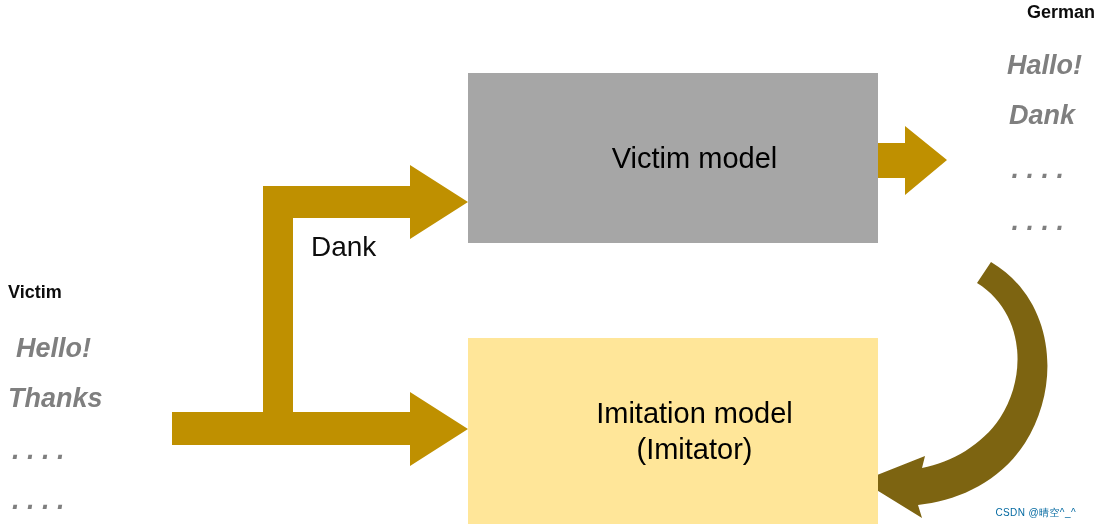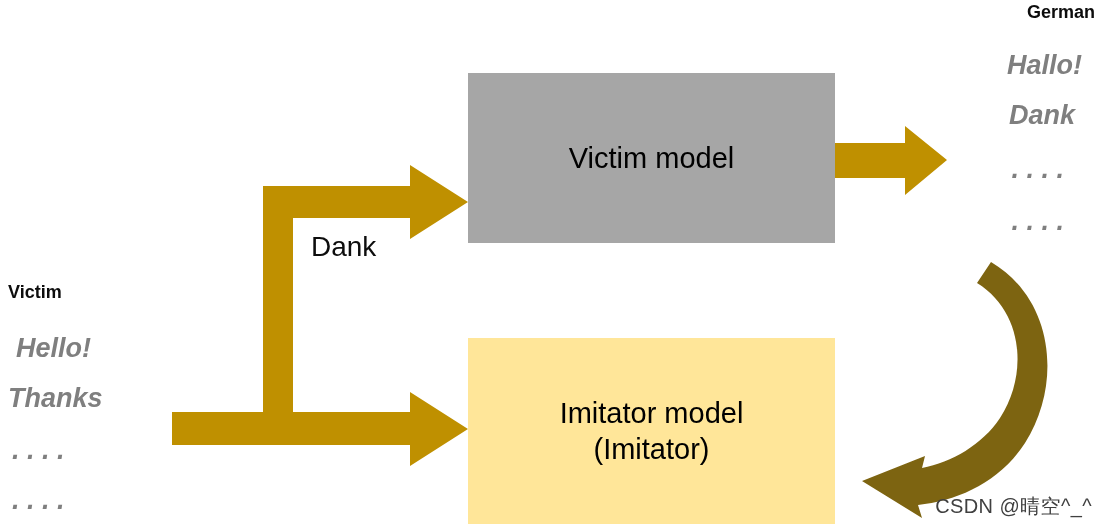--- a/index.html
+++ b/index.html
@@ -63,20 +63,21 @@
   
   .model-box {
     position: absolute;
     display: flex;
     align-items: center;
     justify-content: center;
     text-align: center;
     color: #000000;
     font-size: 29px;
     line-height: 1.25;
+    padding-left: 43px;
   }
   #victim-box {
     left: 468px;
     top: 73px;
     width: 367px;
     height: 170px;
     background: #a6a6a6;
   }
   #imitation-box {
     left: 468px;
@@ -103,24 +104,24 @@
     position: absolute;
     left: 0;
     top: 0;
     width: 1100px;
     height: 524px;
   }
 
   
   #watermark {
     position: absolute;
-    right: 8px;
+    right: 24px;
     bottom: 4px;
-    font-size: 20px;
-    color: #404040;
+    font-size: 10px;
+    color: #0369a1;
     white-space: nowrap;
     letter-spacing: 0.4px;
   }
 </style>
 </head>
 <body>
 
 <div id="canvas">
 
   <svg id="arrow-layer" viewBox="0 0 1100 524">
@@ -183,20 +184,20 @@
   <div class="lang-dots" id="german-dots-2">. . . .</div>
 
   <div id="query-label">Dank</div>
 
   <div class="model-box" id="victim-box">
     <span class="model-label">Victim model</span>
   </div>
 
   <div class="model-box" id="imitation-box">
     <div>
-      <div class="model-label">Imitator model</div>
+      <div class="model-label">Imitation model</div>
       <div class="model-label">(Imitator)</div>
     </div>
   </div>
 
   <div id="watermark">CSDN @晴空^_^</div>
 
 </div>
 
 </body></html>

